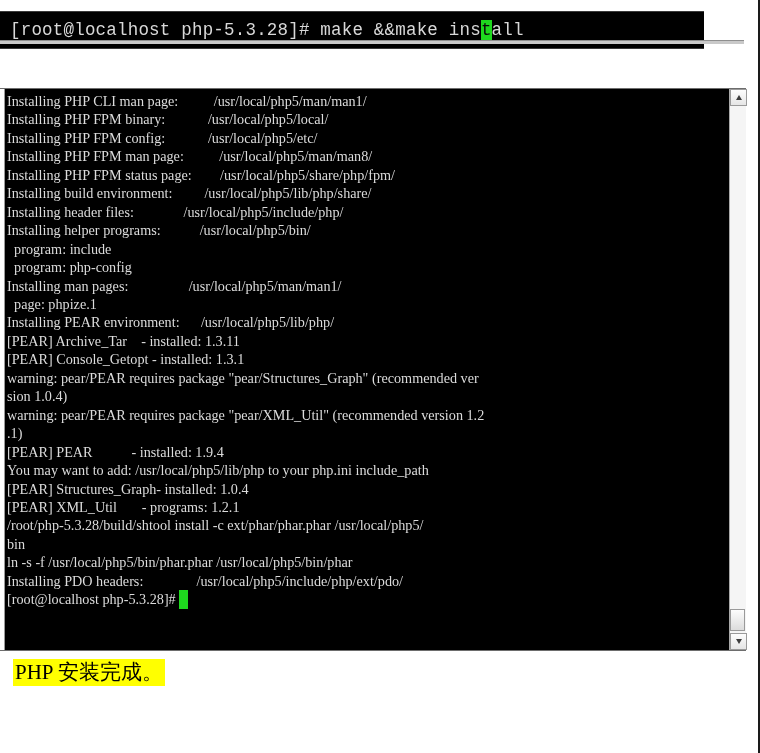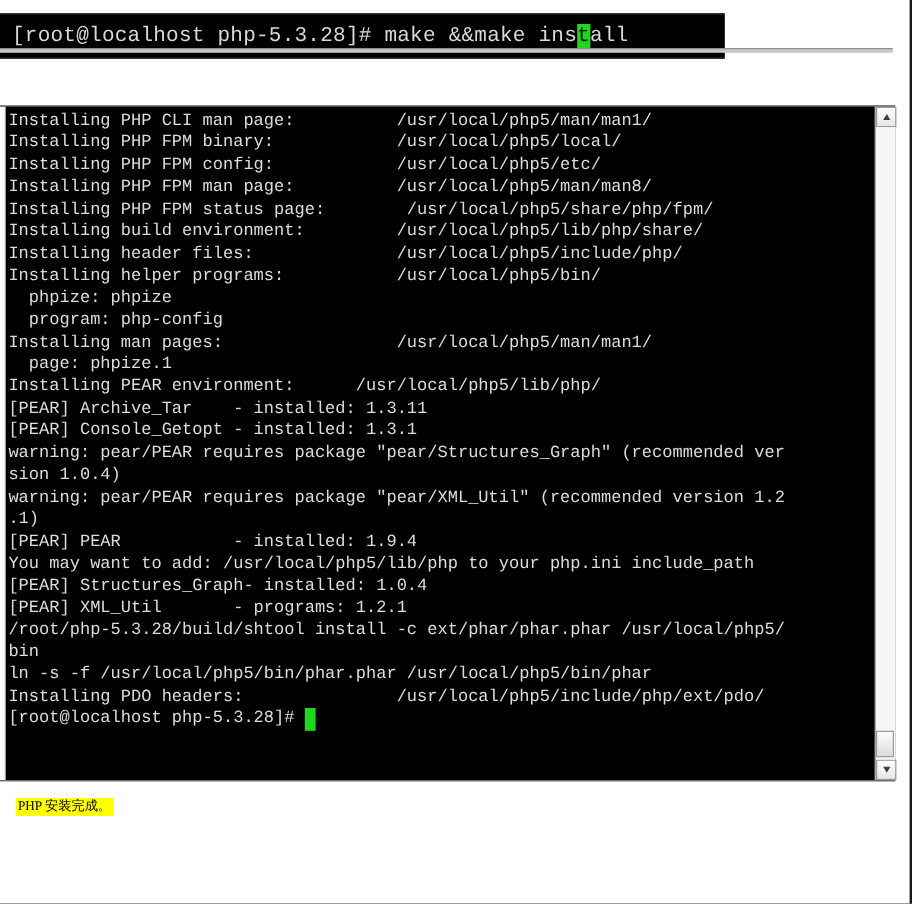--- a/index.html
+++ b/index.html
@@ -22,21 +22,21 @@
     width: 2px;
     height: 753px;
     background: #1a1a1a;
   }
 
   
   .cmdbar-wrap {
     position: absolute;
     left: 0;
     top: 11px;
-    width: 604px;
+    width: 704px;
     height: 38px;
   }
   .cmdbar {
     width: 100%;
     height: 38px;
     background: #000000;
     box-sizing: border-box;
     border-top: 1px solid #3a3a3a;
     border-bottom: 1px solid #3a3a3a;
     display: flex;
@@ -87,21 +87,21 @@
     flex: 0 0 auto;
   }
   .term-body {
     flex: 1 1 auto;
     background: #000000;
     overflow: hidden;
     padding: 3px 0 0 2px;
   }
   .term-line {
     color: #dcdcdc;
-    font-family: Liberation Mono, monospace;
+    font-family: Liberation Serif, serif;
     font-size: 14.2px;
     line-height: 18.45px;
     white-space: pre;
     letter-spacing: 0px;
   }
   .term-cursor {
     background: #1ed81e;
     color: #1ed81e;
     display: inline-block;
     width: 0.62em;
@@ -166,21 +166,21 @@
     width: 400px;
   }
   .note-line {
     display: block;
     margin-bottom: 4px;
   }
   .note-hl {
     background: #ffff00;
     color: #000000;
     font-family: "Liberation Serif", "DejaVu Serif", serif;
-    font-size: 11px;
+    font-size: 21px;
     line-height: 21px;
     padding: 1px 2px 2px 2px;
   }
   .note-hl-2 {
     font-family: "Liberation Sans", "DejaVu Sans", sans-serif;
   }
 </style>
 </head>
 <body>
 
@@ -197,21 +197,21 @@
   <div class="term-leftrule"></div>
   <div class="term-body" id="terminal-body">
       <div class="term-line">Installing PHP CLI man page:          /usr/local/php5/man/man1/</div>
       <div class="term-line">Installing PHP FPM binary:            /usr/local/php5/local/</div>
       <div class="term-line">Installing PHP FPM config:            /usr/local/php5/etc/</div>
       <div class="term-line">Installing PHP FPM man page:          /usr/local/php5/man/man8/</div>
       <div class="term-line">Installing PHP FPM status page:        /usr/local/php5/share/php/fpm/</div>
       <div class="term-line">Installing build environment:         /usr/local/php5/lib/php/share/</div>
       <div class="term-line">Installing header files:              /usr/local/php5/include/php/</div>
       <div class="term-line">Installing helper programs:           /usr/local/php5/bin/</div>
-      <div class="term-line">  phpize: phpize</div>
+      <div class="term-line">  program: include</div>
       <div class="term-line">  program: php-config</div>
       <div class="term-line">Installing man pages:                 /usr/local/php5/man/man1/</div>
       <div class="term-line">  page: phpize.1</div>
       <div class="term-line">Installing PEAR environment:      /usr/local/php5/lib/php/</div>
       <div class="term-line">[PEAR] Archive_Tar    - installed: 1.3.11</div>
       <div class="term-line">[PEAR] Console_Getopt - installed: 1.3.1</div>
       <div class="term-line">warning: pear/PEAR requires package "pear/Structures_Graph" (recommended ver</div>
       <div class="term-line">sion 1.0.4)</div>
       <div class="term-line">warning: pear/PEAR requires package "pear/XML_Util" (recommended version 1.2</div>
       <div class="term-line">.1)</div>

